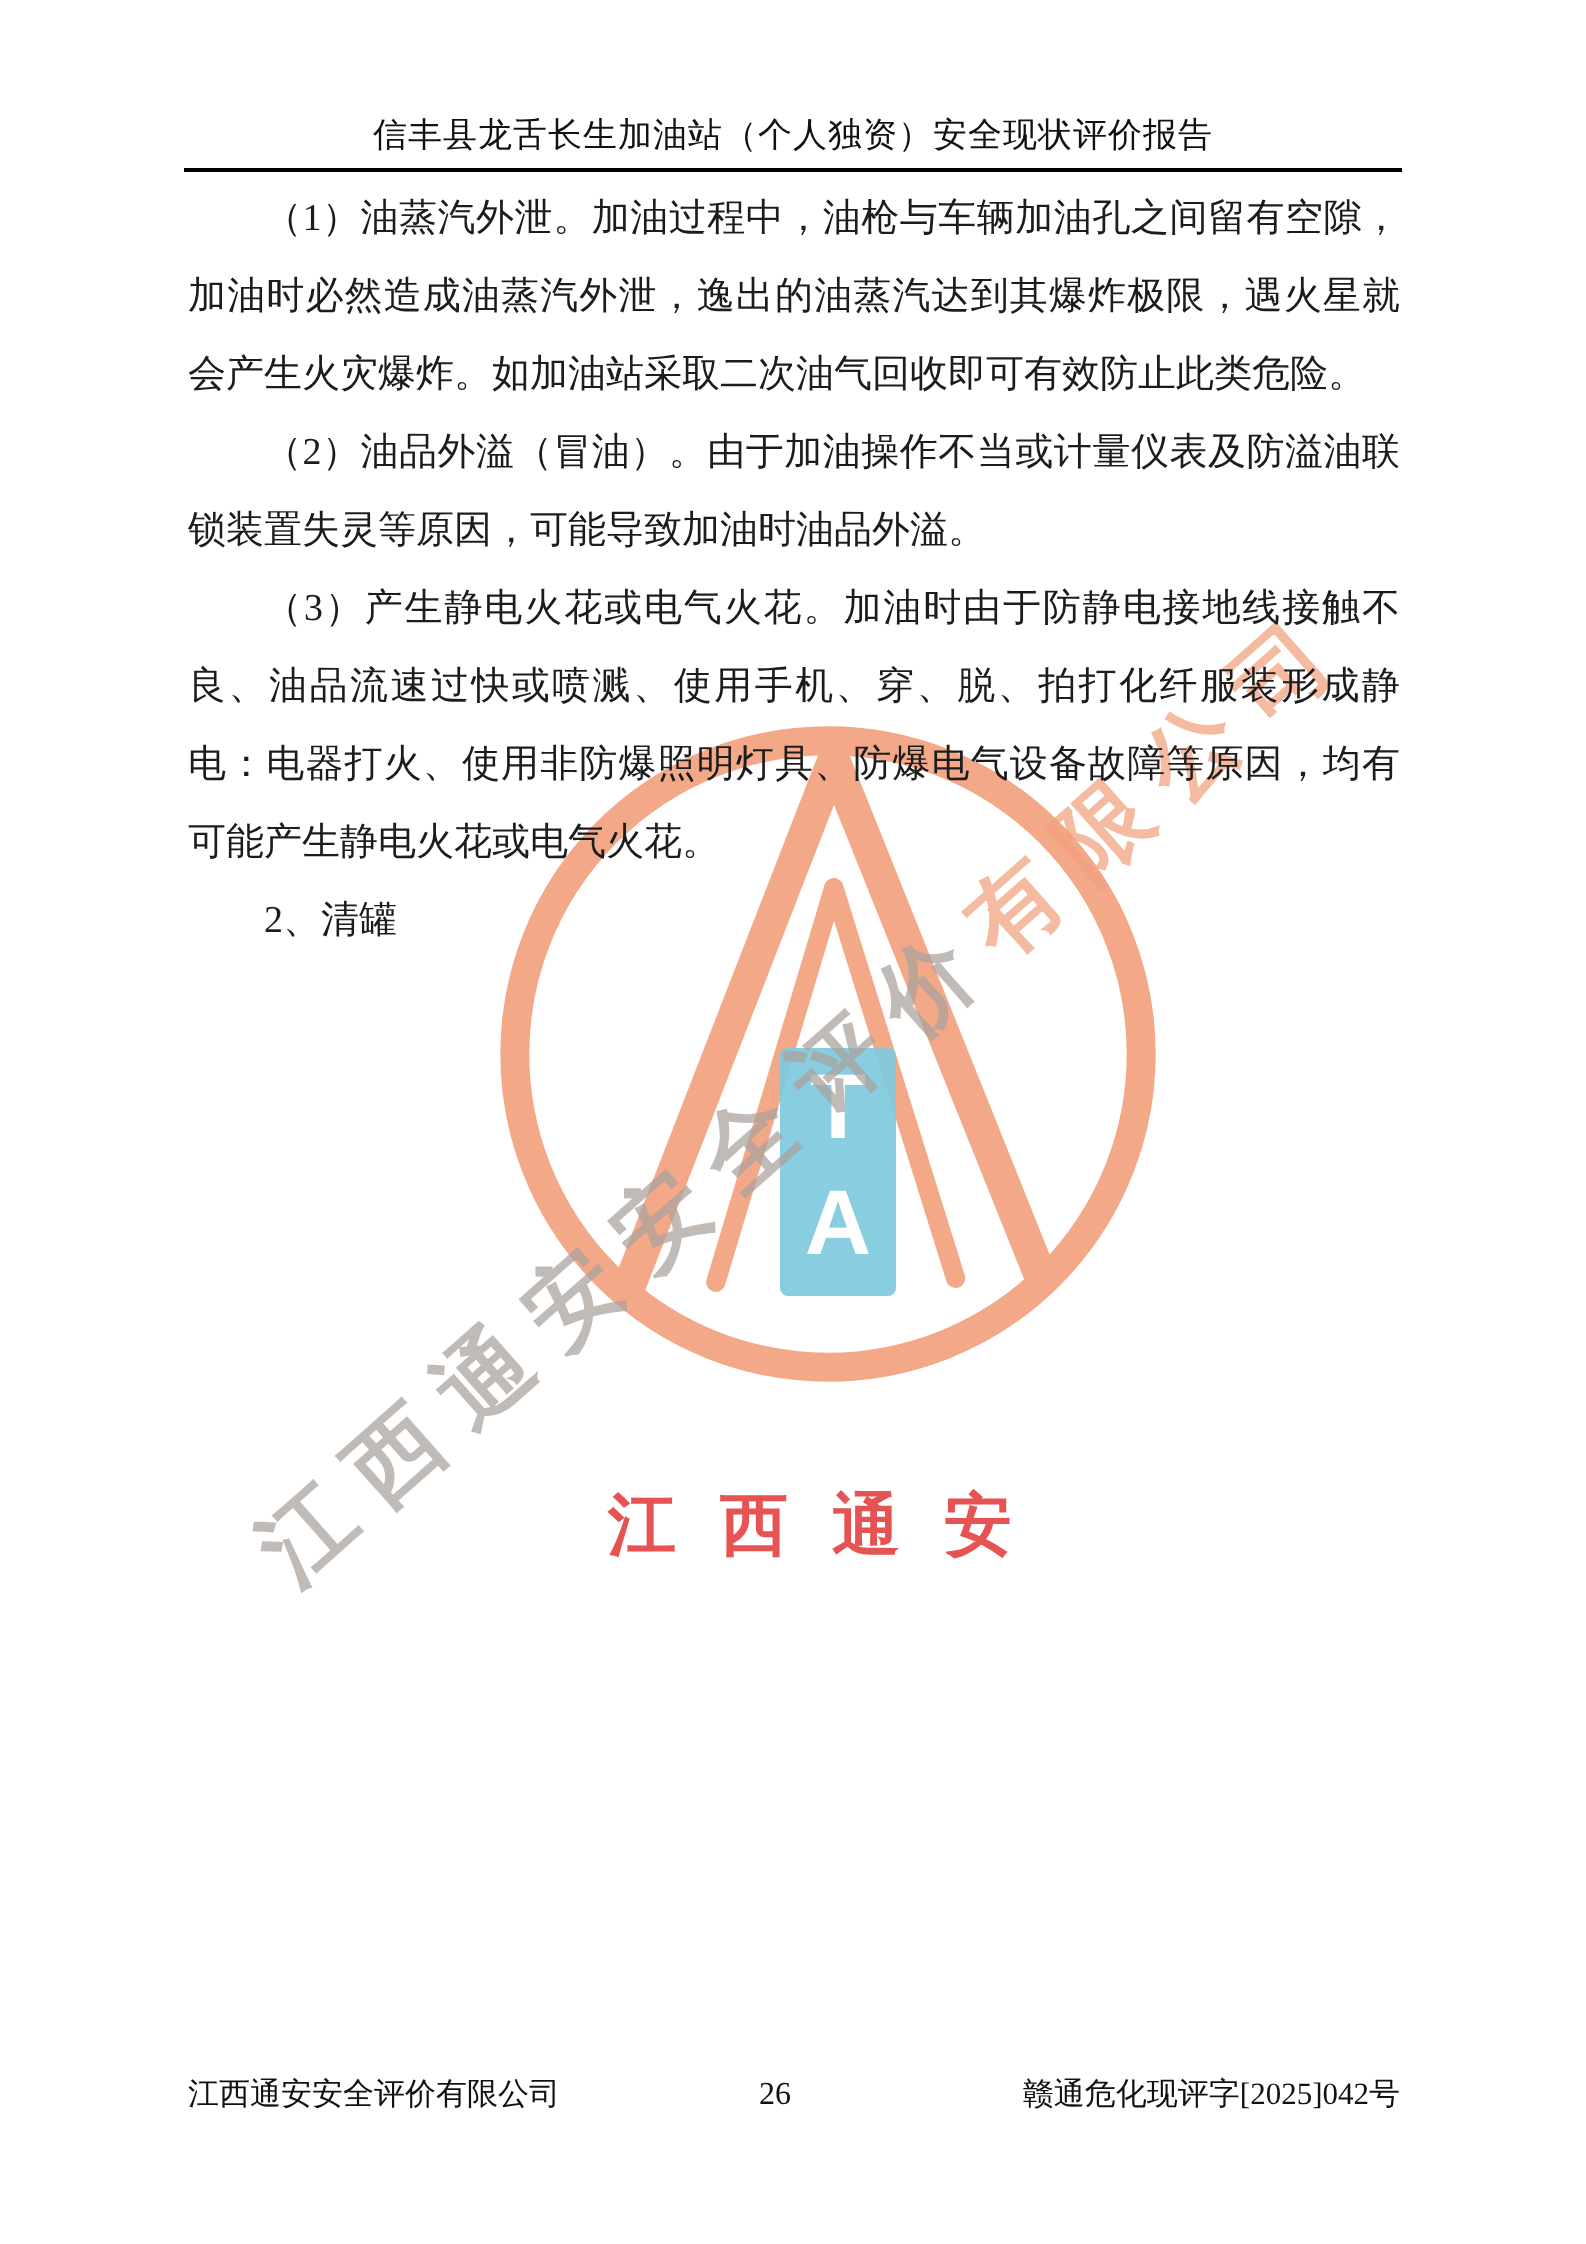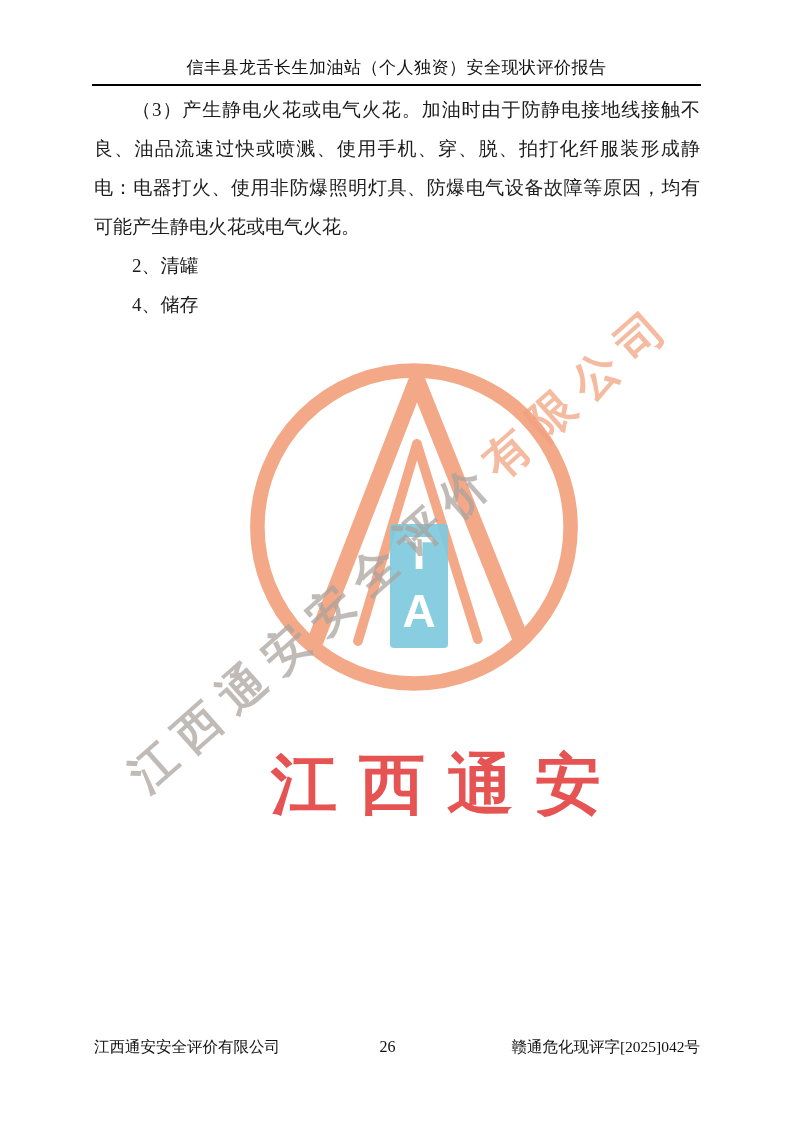--- a/index.html
+++ b/index.html
@@ -59,24 +59,24 @@
     white-space: nowrap;
     font-family: "Liberation Sans", "DejaVu Sans", sans-serif;
     font-weight: bold;
     font-size: 46px;
     letter-spacing: 13px;
     opacity: 0.72;
   }
   .wm-diag .part1 { color: var(--wm_gray); }
   .wm-diag .part2 { color: var(--wm_salmon); }
   .wm-red {
-    position: absolute; left: 271px; top: 740px;
+    position: absolute; left: 304px; top: 740px;
     font-family: "Liberation Sans", "DejaVu Sans", sans-serif;
     font-weight: bold;
-    font-size: 66px;
+    font-size: 34px;
     letter-spacing: 22px;
     color: var(--wm_red);
     opacity: 0.88;
     white-space: nowrap;
   }
 
   
   .body-text {
     position: absolute;
     top: 90px; left: 94px; width: 606px;
@@ -124,23 +124,24 @@
       <span class="part1">江西通安安全评价</span><span class="part2">有限公司</span>
     </div>
 
     <div class="wm-red">江西通安</div>
   </div>
 
   <div class="header-title">信丰县龙舌长生加油站（个人独资）安全现状评价报告</div>
   <div class="header-rule"></div>
 
   <div class="body-text">
+    <p class="indent">（1）油蒸汽外泄。加油过程中，油枪与车辆加油孔之间留有空隙，加油时必然造成油蒸汽外泄，逸出的油蒸汽达到其爆炸极限，遇火星就会产生火灾爆炸。如加油站采取二次油气回收即可有效防止此类危险。</p>
+    <p class="indent">（2）油品外溢（冒油）。由于加油操作不当或计量仪表及防溢油联锁装置失灵等原因，可能导致加油时油品外溢。</p>
     <p class="indent">（3）产生静电火花或电气火花。加油时由于防静电接地线接触不良、油品流速过快或喷溅、使用手机、穿、脱、拍打化纤服装形成静电：电器打火、使用非防爆照明灯具、防爆电气设备故障等原因，均有可能产生静电火花或电气火花。</p>
     <p class="indent">2、清罐</p>
-    <p class="indent">4、储存</p>
   </div>
 
   <div class="footer">
     <span class="left">江西通安安全评价有限公司</span>
     <span class="mid">26</span>
     <span class="right">赣通危化现评字[2025]042号</span>
   </div>
 
 </div>
 

